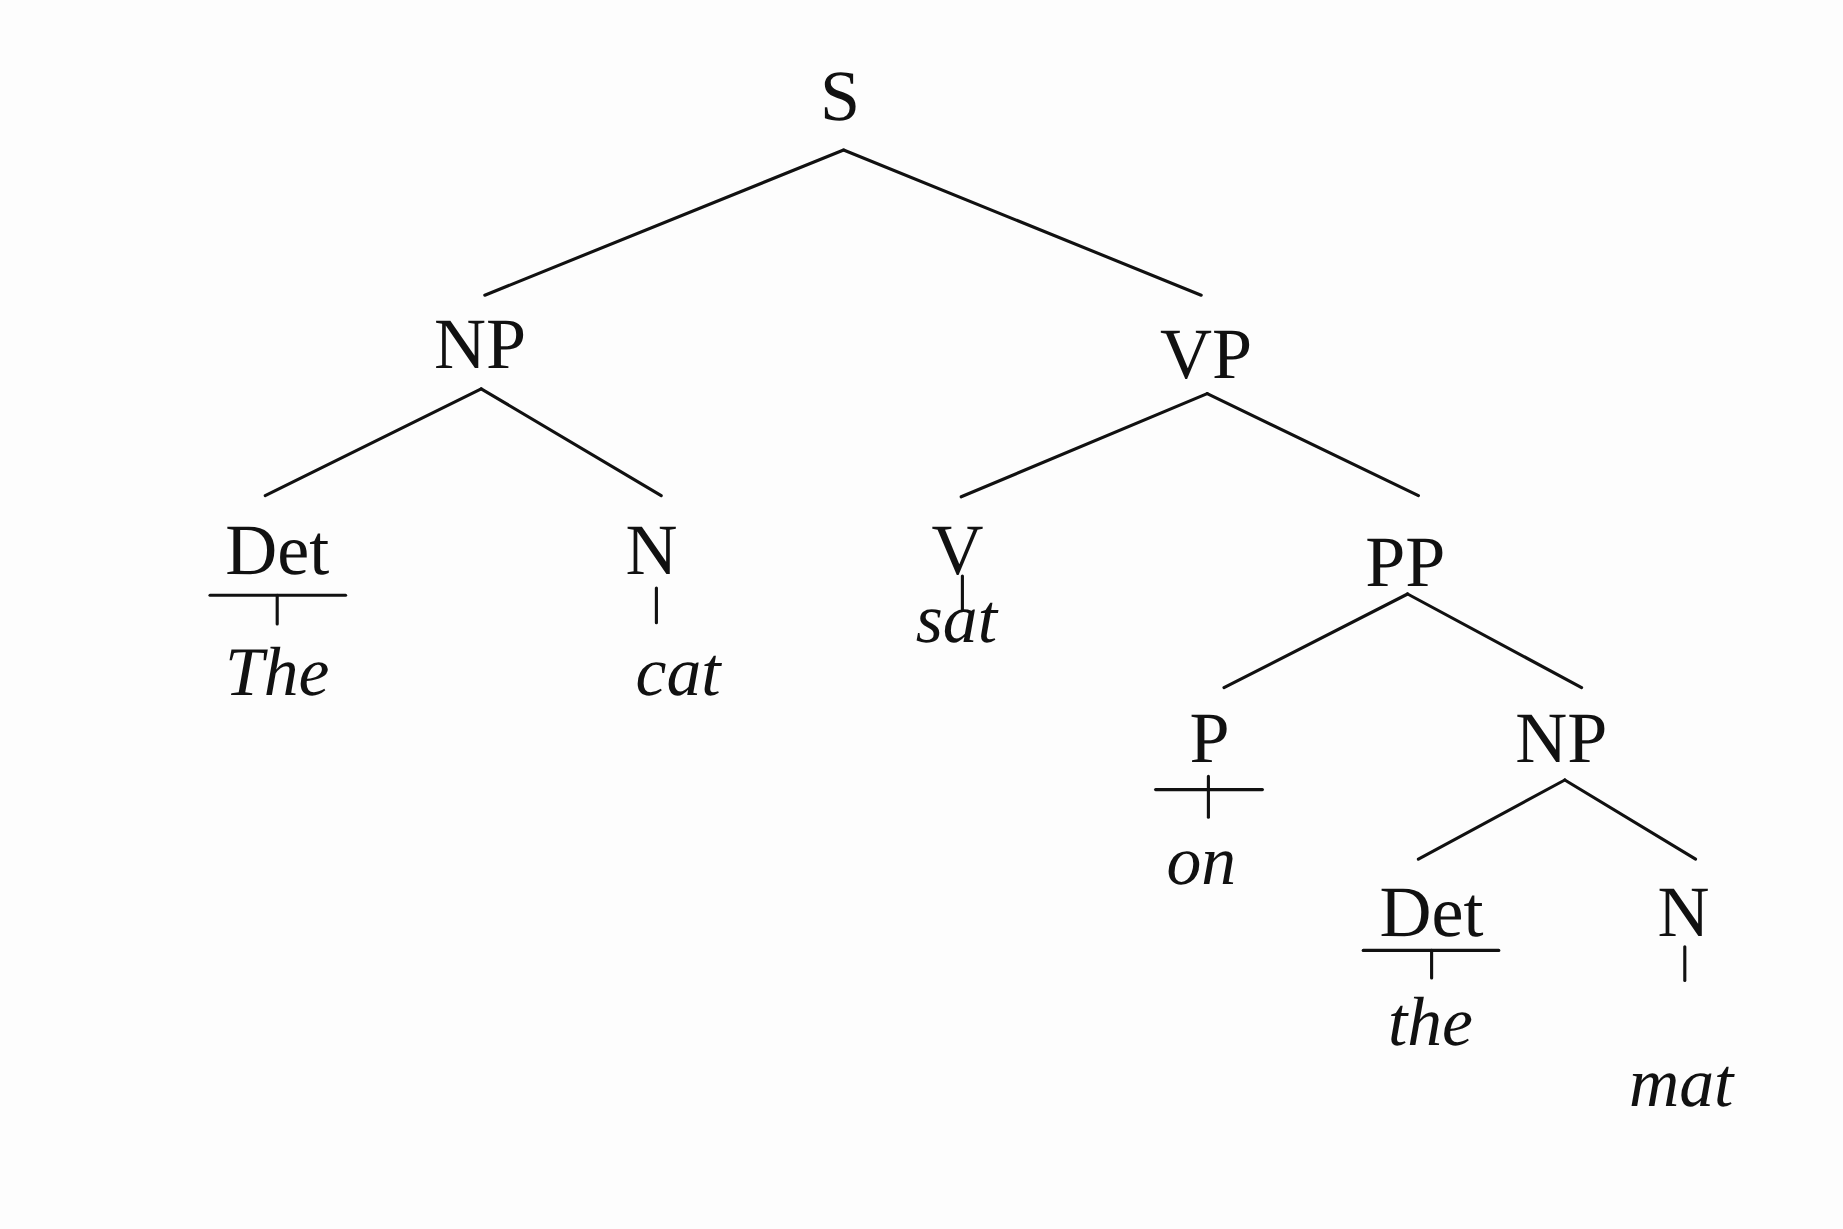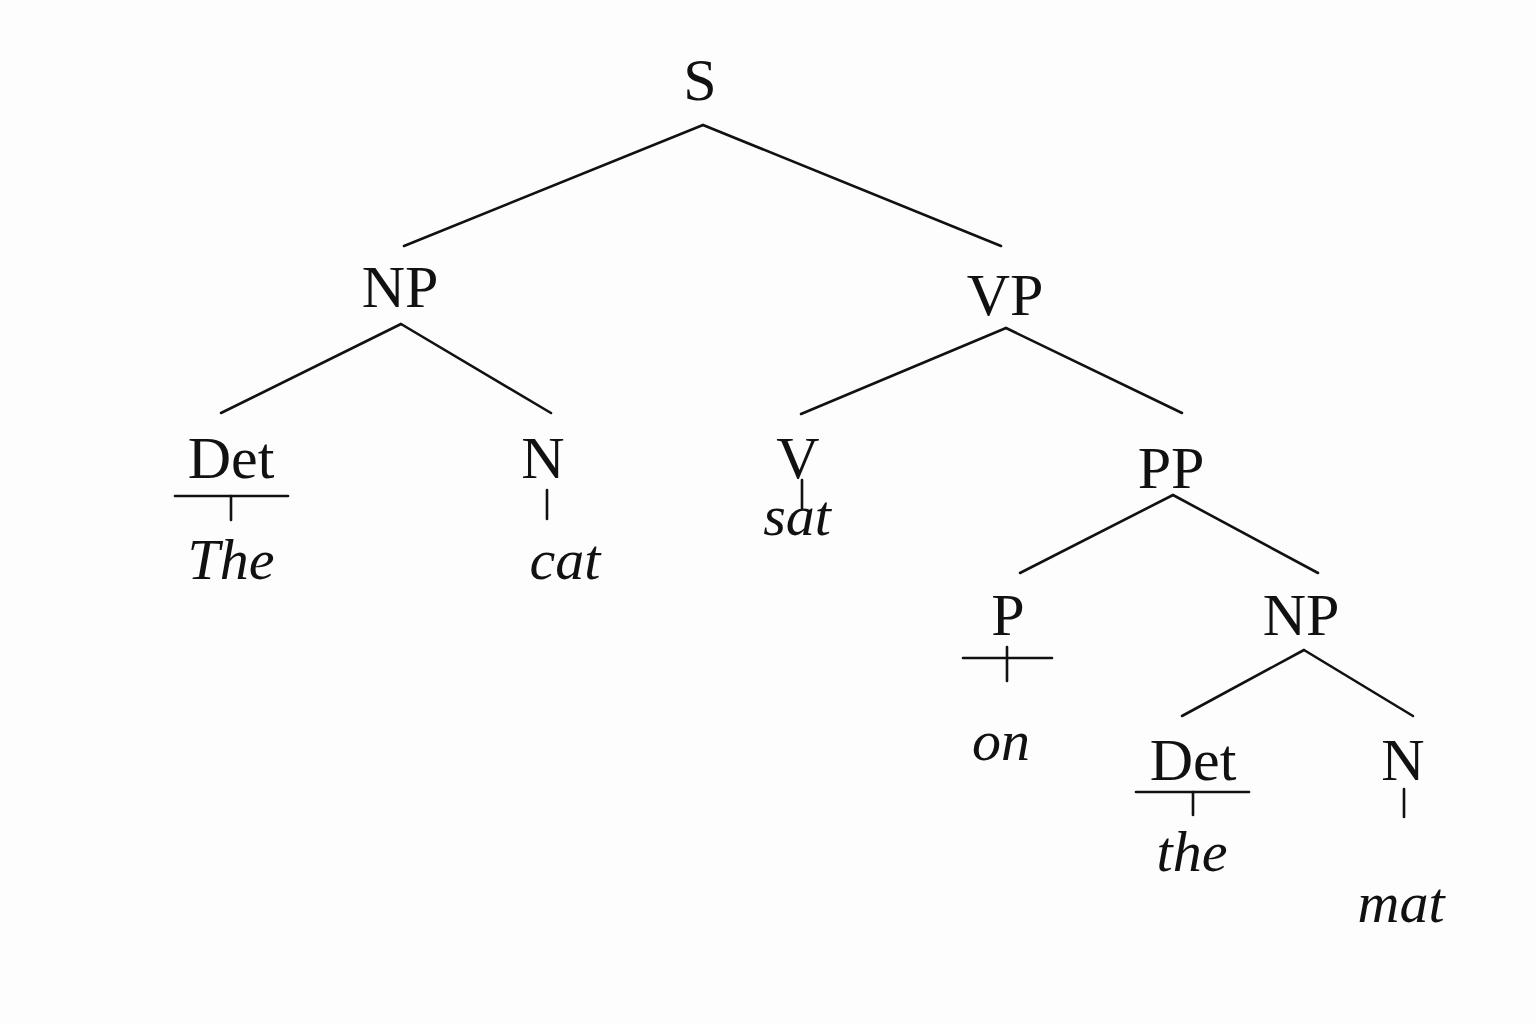--- a/index.html
+++ b/index.html
@@ -56,16 +56,16 @@
   <div class="node cat" style="left:798px;top:458px">V</div>
   <div class="node cat" style="left:1171px;top:468px">PP</div>
   <div class="node cat" style="left:1008px;top:615px">P</div>
   <div class="node cat" style="left:1301px;top:615px">NP</div>
   <div class="node cat" style="left:1193px;top:760px">Det</div>
   <div class="node cat" style="left:1403px;top:760px">N</div>
 
   <div class="node word" style="left:231px;top:560px">The</div>
   <div class="node word" style="left:565px;top:560px">cat</div>
   <div class="node word" style="left:797px;top:516px">sat</div>
-  <div class="node word" style="left:1001px;top:741px">on</div>
+  <div class="node word" style="left:1001px;top:718px">on</div>
   <div class="node word" style="left:1192px;top:852px">the</div>
   <div class="node word" style="left:1401px;top:903px">mat</div>
 </div>
 
 </body></html>

